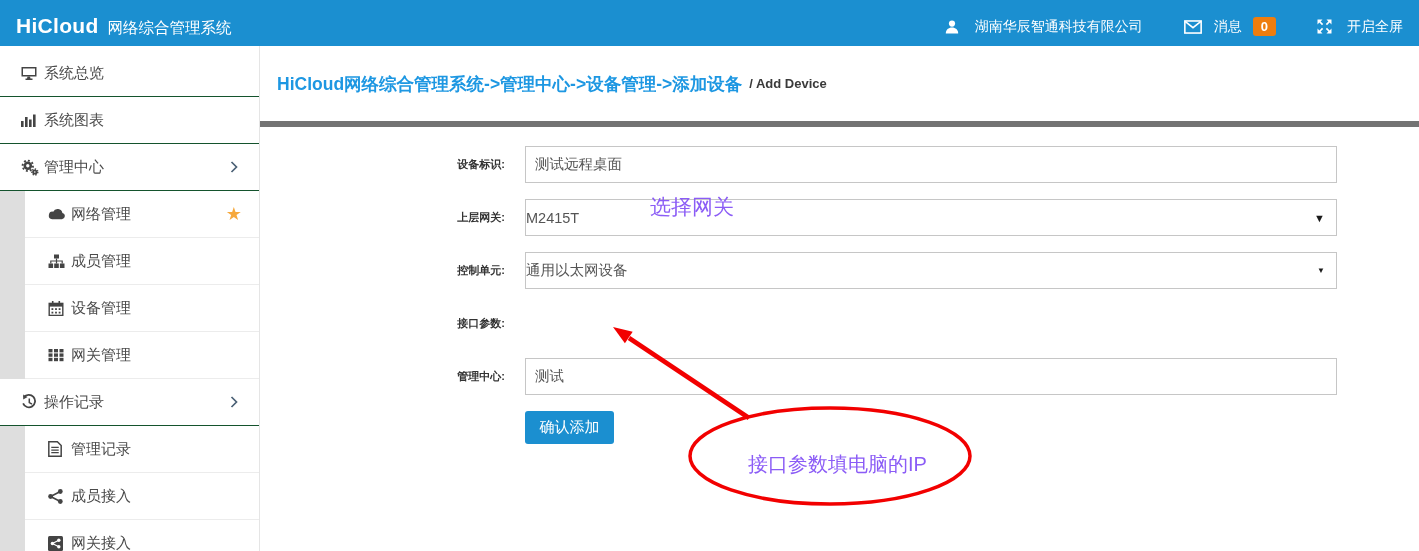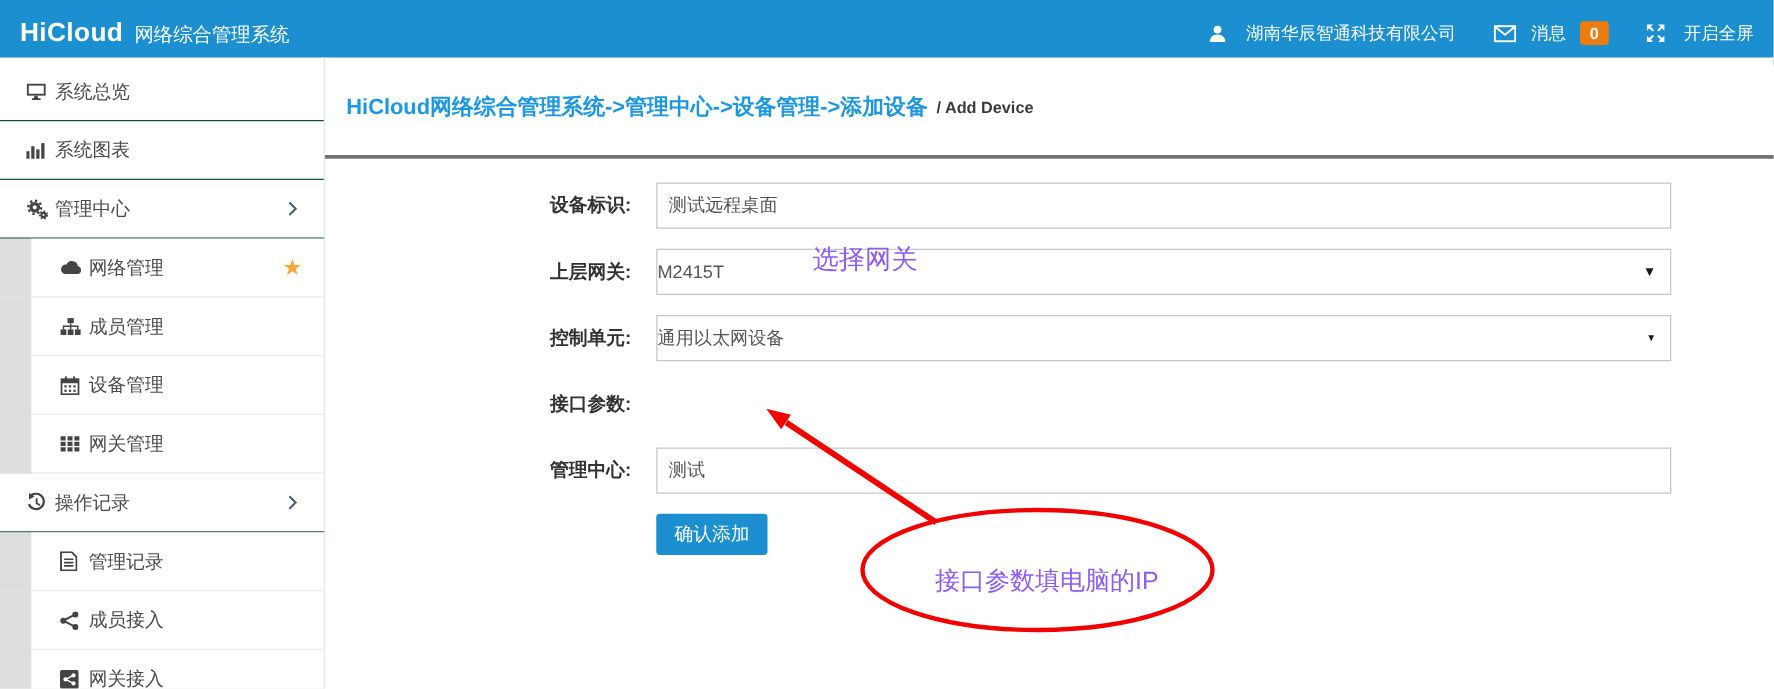--- a/index.html
+++ b/index.html
@@ -12,21 +12,21 @@
   
   .navbar {
     position:absolute; top:0; left:0; right:0; height:53px;
     background:#1B8FD0; color:#fff;
     display:flex; align-items:center; justify-content:space-between;
     padding:0 16px;
   }
   .brand { display:flex; align-items:baseline; white-space:nowrap; }
   .brand-main { font-size:21px; font-weight:bold; letter-spacing:.3px; }
   .brand-sub  { font-size:15.5px; margin-left:9px; }
-  .nav-right { display:flex; align-items:center; gap:30px; font-size:14px; }
+  .nav-right { display:flex; align-items:center; gap:41px; font-size:14px; }
   .nav-item { display:flex; align-items:center; gap:7px; cursor:pointer; white-space:nowrap; }
   .badge {
     background:#EE7D0E; color:#fff; font-weight:bold; font-size:13px;
     padding:2px 8px; border-radius:3px; margin-left:4px;
   }
 
   
   .sidebar {
     position:absolute; top:46px; left:0; bottom:0; width:260px;
     background:#fff; border-right:1px solid #e5e5e5; padding-top:4px;
@@ -42,29 +42,29 @@
     border-bottom:1px solid #ececec; padding:0 14px 0 23px;
   }
   .micon { display:inline-flex; width:23px; align-items:center; }
   .spacer { flex:1; }
   .star { color:#F6A83C; font-size:18px; line-height:1; margin-right:3px; }
   .chev { display:inline-flex; margin-right:6px; }
 
   
   .main { position:absolute; top:46px; left:260px; right:0; bottom:0; background:#fff; }
   .bc {
-    height:81px; border-bottom:3px solid #737373;
+    height:81px; border-bottom:6px solid #737373;
     display:flex; align-items:center; padding-left:17px; white-space:nowrap;
   }
   .bc-path { color:#1D97E2; font-size:17.5px; font-weight:bold; }
   .bc-suffix { color:#3a3a3a; font-size:13px; font-weight:bold; margin-left:7px; }
 
   .form { padding-top:19px; }
   .frow { display:flex; align-items:center; height:37px; margin-bottom:16px; }
-  .flabel { width:245px; text-align:right; font-size:15px; font-weight:bold; color:#333; }
+  .flabel { width:245px; text-align:right; font-size:11px; font-weight:bold; color:#333; }
   .fctrl {
     margin-left:20px; width:812px; height:37px;
     border:1px solid #c6c6c6; background:#fff;
     font-size:14.5px; color:#555; font-family:inherit;
   }
   input.fctrl { padding:0 9px; outline:none; }
   .select { position:relative; display:flex; align-items:center; padding:0 26px 0 0; cursor:pointer; }
   .caret { position:absolute; right:11px; top:50%; transform:translateY(-50%); color:#1a1a1a; line-height:1; }
   .caret-lg { font-size:11px; }
   .caret-sm { font-size:8px; }

